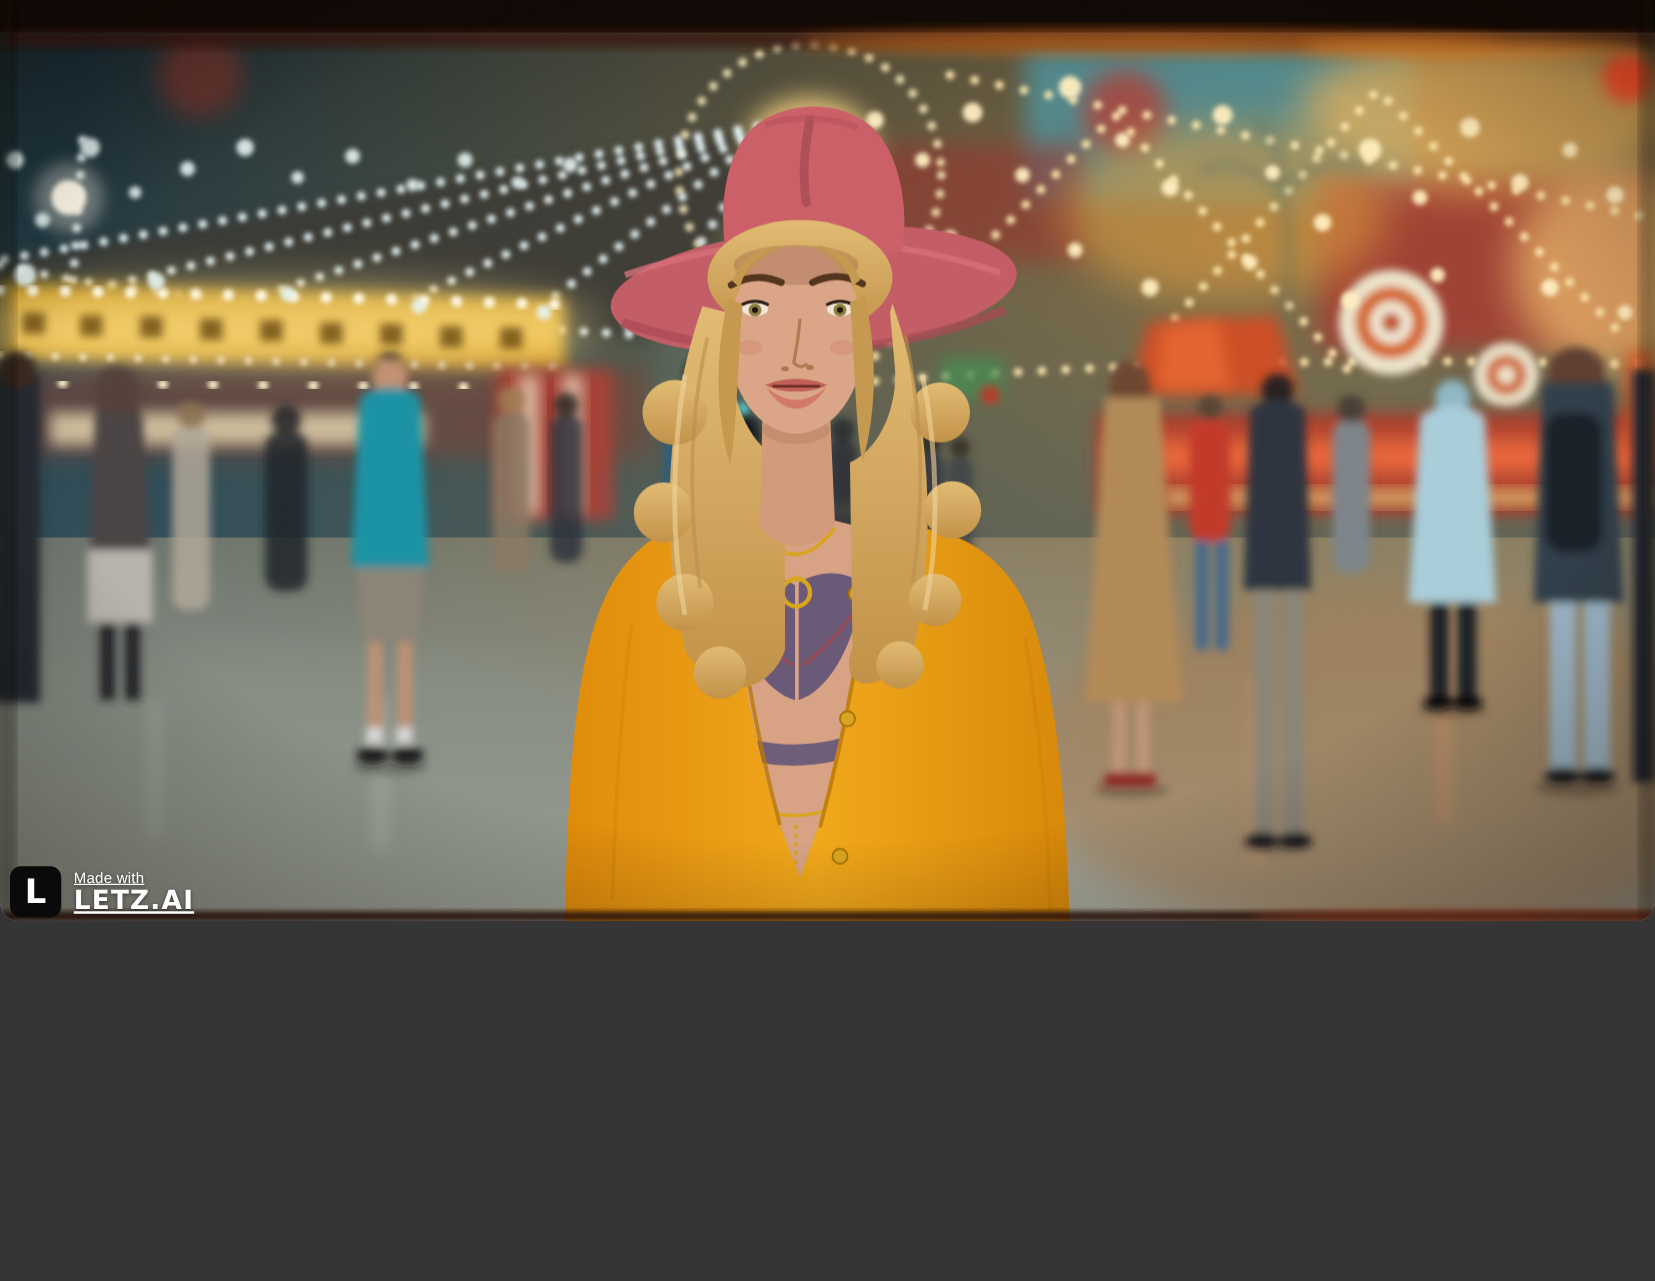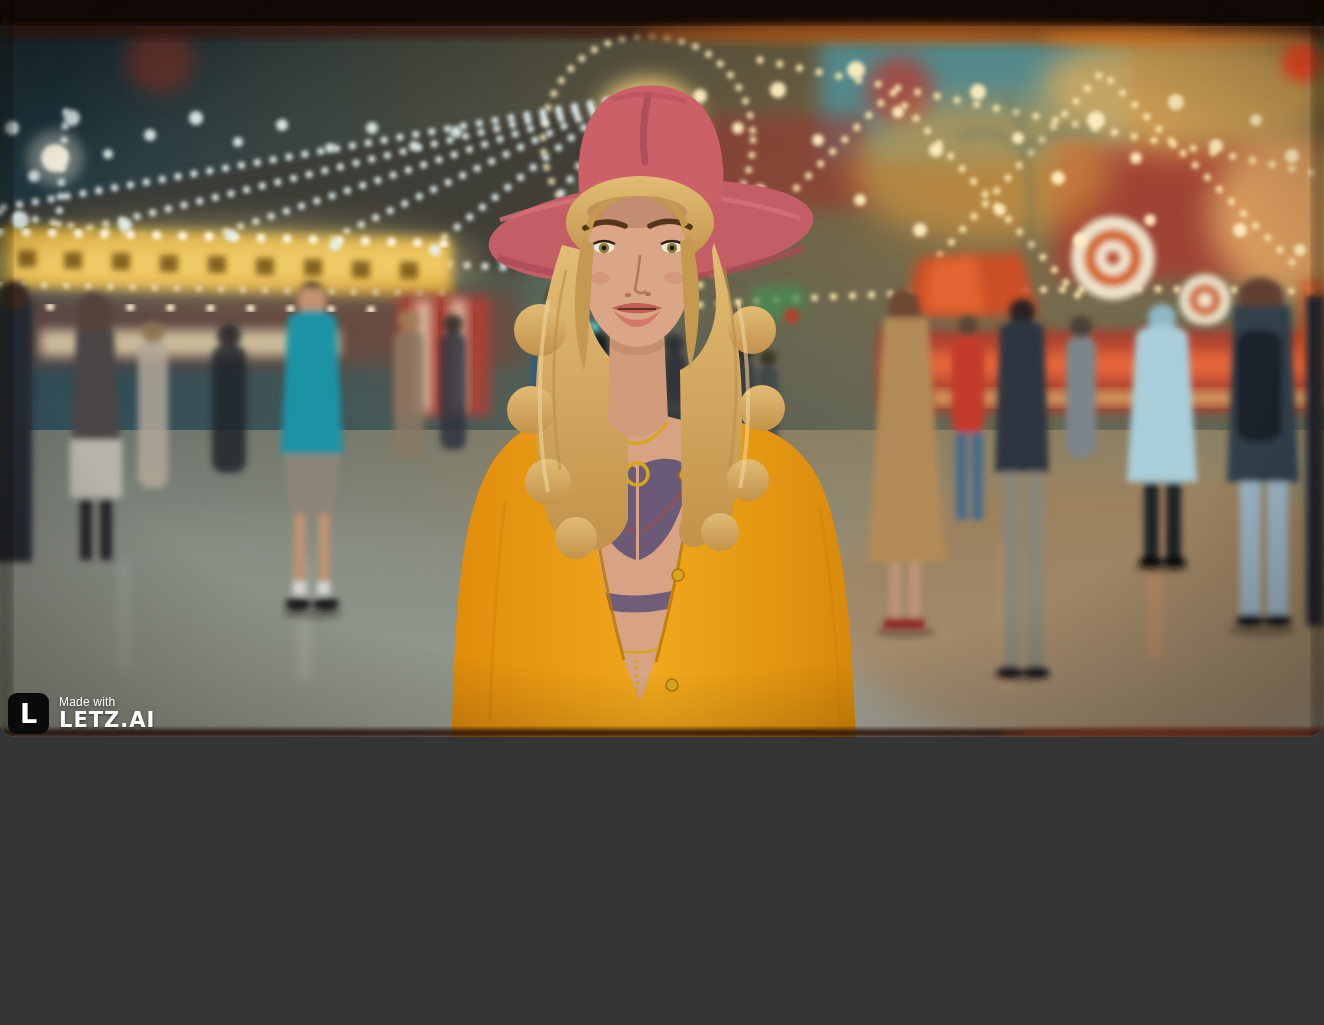--- a/index.html
+++ b/index.html
@@ -16,22 +16,22 @@
   }
   .photo svg{position:absolute;inset:0;display:block;}
   
   .wm{position:absolute;left:8px;bottom:3px;display:flex;align-items:center;z-index:5;}
   .wm-logo{
     width:41px;height:41px;background:#0a0a0a;border-radius:9px;
     display:flex;align-items:center;justify-content:center;
     color:#fff;font-size:27px;font-weight:900;font-family:"DejaVu Sans",sans-serif;
   }
   .wm-text{margin-left:10px;color:#fff;text-shadow:0 1px 3px rgba(0,0,0,.55);}
-  .wm-made{font-size:12px;line-height:13px;font-weight:400;letter-spacing:.2px;}
-  .wm-brand{font-size:21px;line-height:22px;font-weight:800;letter-spacing:1px;font-family:"DejaVu Sans",sans-serif;}
+  .wm-made{font-size:12px;line-height:13px;font-weight:400;letter-spacing:.2px;text-decoration:underline;}
+  .wm-brand{font-size:21px;line-height:22px;font-weight:800;letter-spacing:1px;font-family:"DejaVu Sans",sans-serif;text-decoration:underline;}
   
   .panel{position:absolute;left:0;top:737px;width:1324px;height:288px;background:#353535;}
 </style>
 </head>
 <body>
 
 <div class="photo">
   <svg viewBox="0 0 1324 737" width="1324" height="737">
     <defs>
       <linearGradient id="sky" x1="0" y1="0" x2="0" y2="1">

